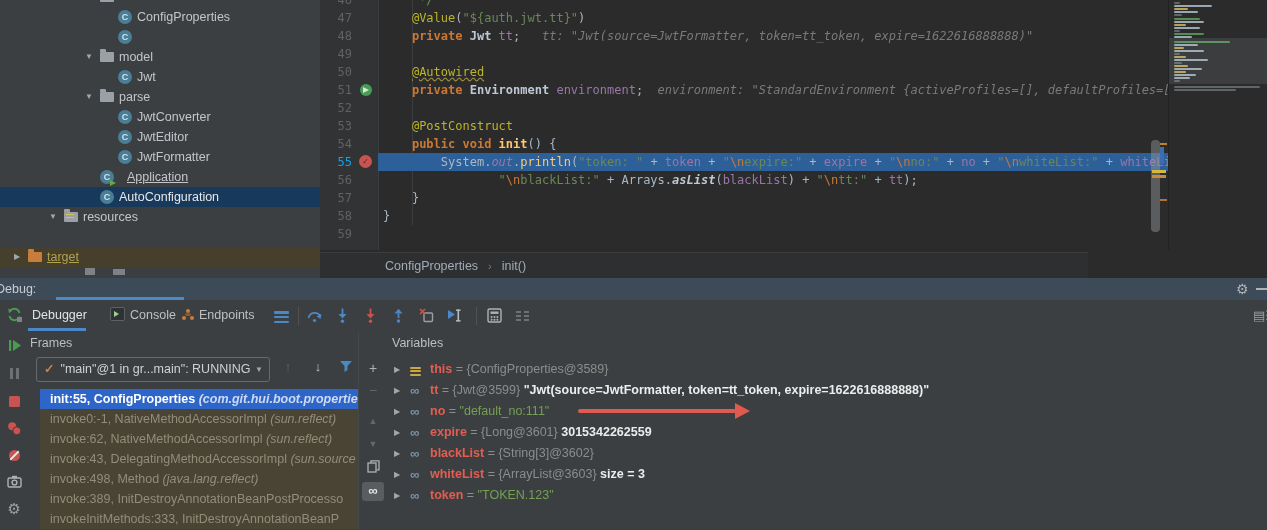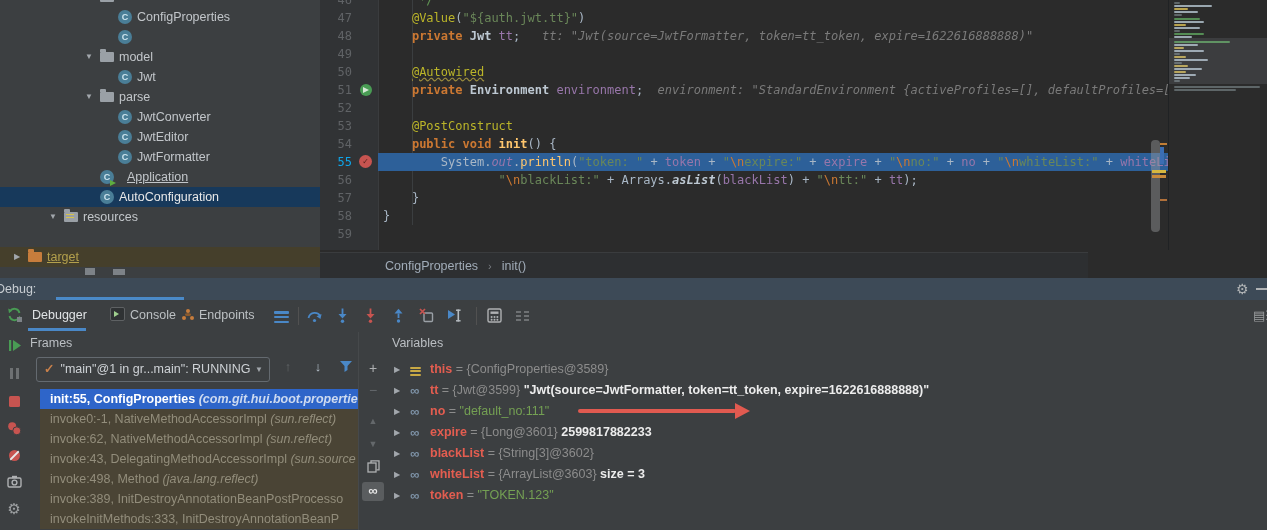--- a/index.html
+++ b/index.html
@@ -448,21 +448,21 @@
           <div class="vic">∞</div>
           <div class="vtext"><span class="vname">no</span><span class="veq"> = </span><span class="vval-green">"default_no:111"</span></div>
           <div class="anno-arrow" style="left: 192px; top: 10px; width: 172px;">
             <div class="shaft" style="width: 158px;"></div>
             <div class="head" style="left: 157px;"></div>
           </div>
         </div>
         <div class="vrow" style="top: 90px;">
           <div class="vexp">▶</div>
           <div class="vic">∞</div>
-          <div class="vtext"><span class="vname">expire</span><span class="veq"> = </span><span class="vref">{Long@3601} </span><span class="vval-white">2599817882233</span></div>
+          <div class="vtext"><span class="vname">expire</span><span class="veq"> = </span><span class="vref">{Long@3601} </span><span class="vval-white">3015342262559</span></div>
         </div>
         <div class="vrow" style="top: 111px;">
           <div class="vexp">▶</div>
           <div class="vic">∞</div>
           <div class="vtext"><span class="vname">blackList</span><span class="veq"> = </span><span class="vref">{String[3]@3602}</span></div>
         </div>
         <div class="vrow" style="top: 132px;">
           <div class="vexp">▶</div>
           <div class="vic">∞</div>
           <div class="vtext"><span class="vname">whiteList</span><span class="veq"> = </span><span class="vref">{ArrayList@3603}  </span><span class="vval-white">size = 3</span></div>

